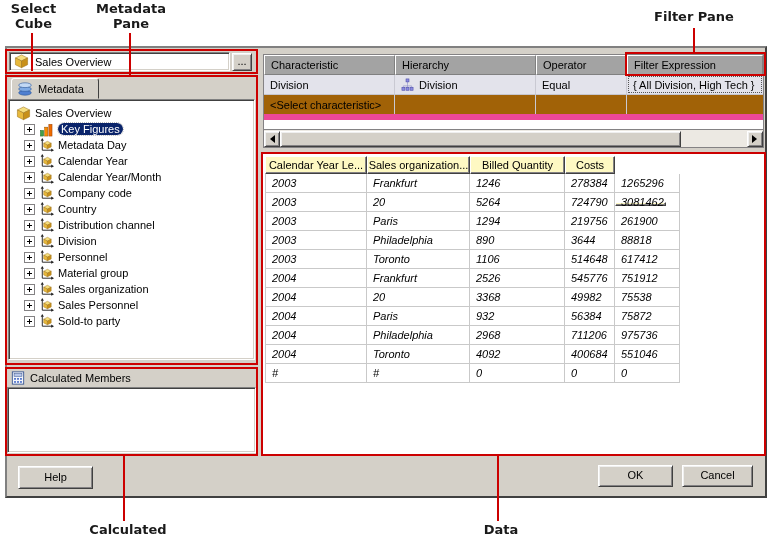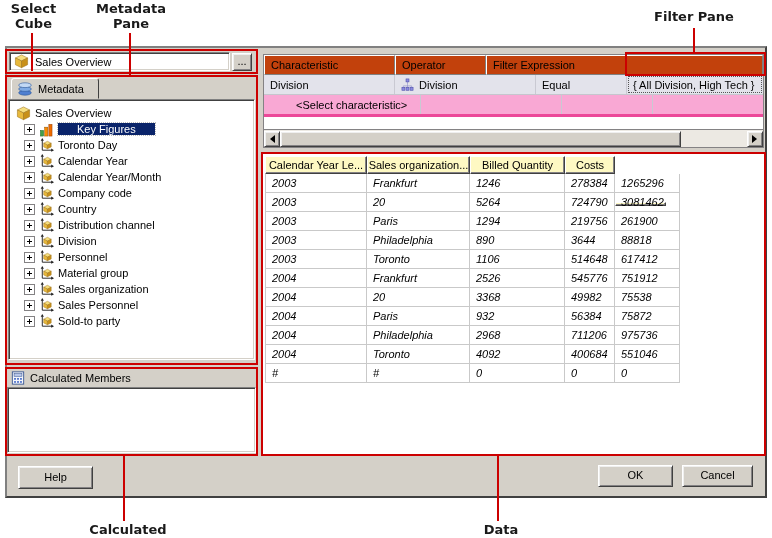--- a/index.html
+++ b/index.html
@@ -28,35 +28,35 @@
        border-radius:3px 3px 0 0;display:flex;align-items:center;gap:5px;padding-left:5px;z-index:5;}
   .tree{position:absolute;left:8px;top:99px;width:247px;height:261px;box-sizing:border-box;
         padding-top:5px;overflow:hidden;z-index:4;}
   .tree-row{display:flex;align-items:center;height:16px;padding-left:15px;gap:4px;white-space:nowrap;}
   .tree-row.root{padding-left:7px;}
   .expander{width:11px;height:11px;box-sizing:border-box;border:1px solid #848284;background:#fff;
             position:relative;flex:none;}
   .expander::before{content:"";position:absolute;left:2px;top:4px;width:5px;height:1px;background:#000;}
   .expander::after{content:"";position:absolute;left:4px;top:2px;width:1px;height:5px;background:#000;}
   .icon{flex:none;display:inline-flex;}
-  .sel{background:#0a246a;color:#fff;padding:0 19px;outline:1px dotted #b8b8b8;}
+  .sel{background:#0a246a;color:#fff;padding:0 3px;outline:1px dotted #b8b8b8;border-radius:6px;}
   
   .cm-header{position:absolute;left:7px;top:369px;width:249px;height:18px;box-sizing:border-box;
              background:#d4d0c8;display:flex;align-items:center;gap:5px;padding-left:4px;z-index:4;}
   .cm-body{position:absolute;left:7px;top:387px;width:249px;height:66px;box-sizing:border-box;z-index:4;}
   
   .filter{position:absolute;left:263px;top:54px;width:501px;height:94px;box-sizing:border-box;
           background:#fff;border:1px solid #848284;z-index:2;}
   .fhead{display:flex;height:20px;}
-  .fh{box-sizing:border-box;background:#c2410c;border:1px solid;border-color:#fff #808080 #808080 #fff;
+  .fh{box-sizing:border-box;background:#a3a3a3;border:1px solid;border-color:#fff #808080 #808080 #fff;
       padding:3px 0 0 6px;white-space:nowrap;overflow:hidden;}
   .fh.c0{width:131px;}.fh.c1{width:141px;}.fh.c2{width:91px;}.fh.c3{flex:1;}
   .frow{display:flex;height:19px;align-items:center;}
   .frow.row1{background:#e3e3eb;border-bottom:1px solid #c6c6ce;}
-  .frow.row2{background:#f9a8d4;border-bottom:3px solid #ec4899;padding-left:26px;}
+  .frow.row2{background:#a16207;border-bottom:6px solid #ec4899;}
   .fc{box-sizing:border-box;height:19px;display:flex;align-items:center;gap:5px;
       padding-left:6px;border-right:1px solid #c9c9d2;white-space:nowrap;overflow:hidden;}
   .fc.c0{width:131px;}.fc.c1{width:141px;}.fc.c2{width:91px;}.fc.c3{flex:1;border-right:none;}
   .fc.dotted{outline:1px dotted #555;outline-offset:-2px;}
   .hscroll{position:absolute;left:0;right:0;bottom:0;height:17px;background:#ece9e3;
            border-top:1px solid #848284;display:flex;align-items:center;}
   .sbtn{width:16px;height:16px;box-sizing:border-box;flex:none;display:flex;align-items:center;justify-content:center;}
   .tri-l{width:0;height:0;border:4px solid transparent;border-right:5px solid #000;margin-right:3px;}
   .tri-r{width:0;height:0;border:4px solid transparent;border-left:5px solid #000;margin-left:3px;}
   .sthumb{width:401px;height:16px;box-sizing:border-box;flex:none;}
@@ -156,21 +156,21 @@
           <span class="icon">
             <svg width="15" height="15" viewBox="0 0 16 16">
               <path d="M3.5 2.5 V13 H14" stroke="#202020" stroke-width="1" fill="none"></path>
               <polygon points="3.5,0 1.8,3 5.2,3" fill="#202020"></polygon>
               <polygon points="16,13 13,11.3 13,14.7" fill="#202020"></polygon>
               <polygon points="9,3.5 13,5.5 9,7.5 5,5.5" fill="#f5de7e" stroke="#a07820" stroke-width="0.5"></polygon>
               <polygon points="5,5.5 9,7.5 9,11.5 5,9.5" fill="#e8b93c" stroke="#a07820" stroke-width="0.5"></polygon>
               <polygon points="13,5.5 9,7.5 9,11.5 13,9.5" fill="#c89018" stroke="#a07820" stroke-width="0.5"></polygon>
             </svg>
           </span>
-          <span>Toronto Day</span>
+          <span>Metadata Day</span>
         </div>
 
         <div class="tree-row">
           <span class="expander"></span>
           <span class="icon">
             <svg width="15" height="15" viewBox="0 0 16 16">
               <path d="M3.5 2.5 V13 H14" stroke="#202020" stroke-width="1" fill="none"></path>
               <polygon points="3.5,0 1.8,3 5.2,3" fill="#202020"></polygon>
               <polygon points="16,13 13,11.3 13,14.7" fill="#202020"></polygon>
               <polygon points="9,3.5 13,5.5 9,7.5 5,5.5" fill="#f5de7e" stroke="#a07820" stroke-width="0.5"></polygon>
@@ -348,20 +348,21 @@
         </g>
       </svg>
     </span>
     <span>Calculated Members</span>
   </div>
   <div class="cm-body sunken"></div>
 
   <div class="filter">
     <div class="fhead">
       <div class="fh c0">Characteristic</div>
+      <div class="fh c1">Hierarchy</div>
       <div class="fh c2">Operator</div>
       <div class="fh c3">Filter Expression</div>
     </div>
     <div class="frow row1">
       <div class="fc c0">Division</div>
       <div class="fc c1">
         <span class="icon">
           <svg width="13" height="13" viewBox="0 0 14 14">
             <path d="M7 4 V7 M2.5 10 V8.5 H11.5 V10 M7 7 V10" stroke="#9999cc" stroke-width="0.8" fill="none"></path>
             <rect x="5.4" y="1" width="3.2" height="3.2" fill="#8c8cdf" stroke="#4949a8" stroke-width="0.6"></rect>

